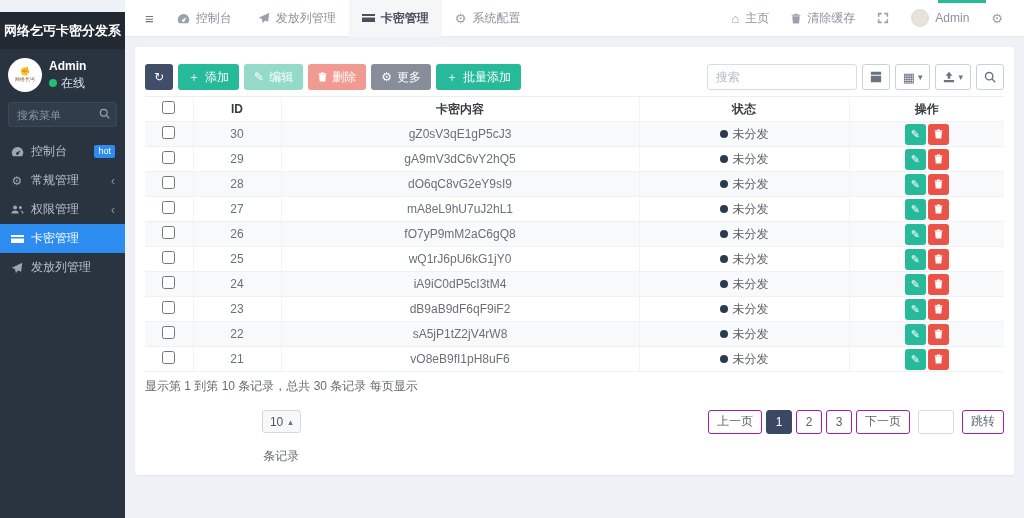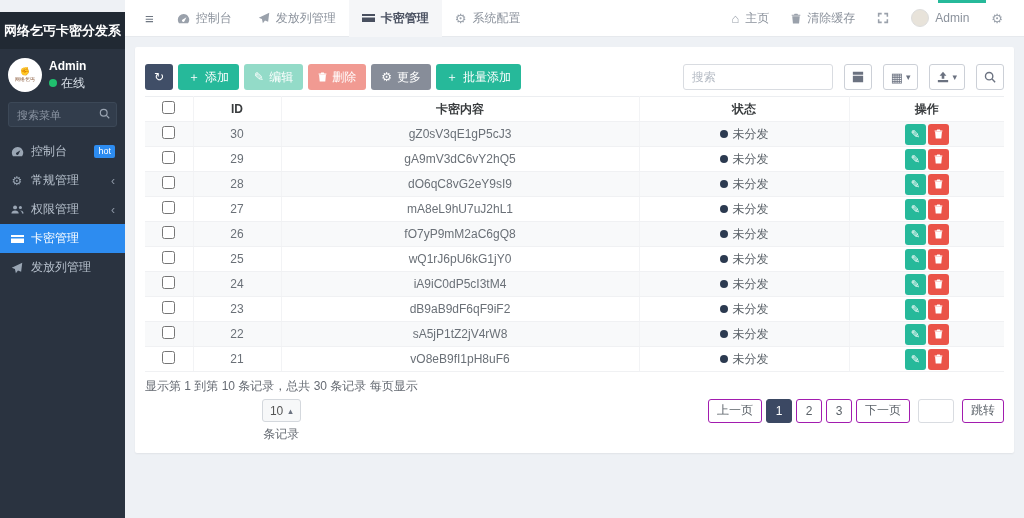--- a/index.html
+++ b/index.html
@@ -58,21 +58,21 @@
   .tab.inactive { background:#f1f2f4; color:#b9bec6; border:1px solid #f1f2f4; }
 
   .toolbar { display:flex; align-items:center; margin-top:8px; gap:5px; }
   .btn { display:inline-flex; align-items:center; gap:5px; height:26px; padding:0 10px; border:none; border-radius:3px; color:#fff; font-size:12px; cursor:pointer; font-family:inherit; }
   .btn .b-icon { font-size:12px; line-height:1; display:flex; }
   .btn-refresh { background:#404e67; padding:0 9px; }
   .btn-green { background:#26b99a; }
   .btn-edit { background:#93dbc8; }
   .btn-del { background:#f19a92; }
   .btn-more { background:#878d99; }
-  .toolbar-right { margin-left:auto; display:flex; align-items:center; gap:11px; }
+  .toolbar-right { margin-left:auto; display:flex; align-items:center; gap:5px; }
   .tb-search { width:150px; height:26px; border:1px solid #d9dce1; border-radius:3px; padding:0 8px; font-size:12px; color:#515a6e; outline:none; font-family:inherit; }
   .tb-search::placeholder { color:#b6bcc5; }
   .icon-btn { height:26px; min-width:28px; padding:0 7px; background:#fff; border:1px solid #ccd0d7; border-radius:3px; color:#6b7280; display:inline-flex; align-items:center; justify-content:center; gap:3px; cursor:pointer; font-size:12px; }
   .caret { font-size:9px; color:#6b7280; }
 
   table.grid { width:100%; border-collapse:collapse; margin-top:6px; table-layout:fixed; }
   .grid th, .grid td { border:1px solid #f0f1f3; border-left:none; border-right:1px solid #f2f3f5; text-align:center; height:25px; padding:0 4px; font-size:12px; overflow:hidden; white-space:nowrap; }
   .grid th:last-child, .grid td:last-child { border-right:none; }
   .grid th { color:#393c3e; font-weight:bold; border-top:1px solid #eceef1; background:#fff; }
   .grid tbody tr:nth-child(odd) { background:#f8f9fa; }
@@ -82,21 +82,21 @@
   .col-content { width:358px;margin-top:12px; }
   .col-status { width:210px; }
   .status-cell { display:inline-flex; align-items:center; gap:5px; color:#5b6269; }
   .dot-dark { background:#2c3a50; width:8px; height:8px; }
   .act-btn { width:21px; height:21px; border:none; border-radius:3px; display:inline-flex; align-items:center; justify-content:center; color:#fff; cursor:pointer; margin:0 1px; vertical-align:middle; }
   .act-edit { background:#26b99a; font-size:11px; }
   .act-del { background:#ea5348; }
 
   .table-footer { display:flex; align-items:center; margin-top:6px; color:#666b73; }
   .pg-info { display:flex; align-items:center; gap:4px; font-size:12px;flex-direction:column; }
-  .size-select { display:inline-flex; align-items:center; gap:5px; border:1px solid #d4d8dd; background:#f7f8f9; border-radius:3px; height:23px; padding:0 7px; margin:0 4px; color:#555; cursor:pointer; }
+  .size-select { display:inline-flex; align-items:center; gap:5px; border:1px solid #d4d8dd; background:#f7f8f9; border-radius:3px; height:23px; padding:0 7px; margin:11px 4px; color:#555; cursor:pointer; }
   .pager { margin-left:auto; display:flex; align-items:center; gap:4px; }
   .pg-btn { min-width:26px; height:24px; padding:0 8px; background:#fff; border:1px solid #a21caf; border-radius:3px; color:#5b6269; font-size:12px; display:inline-flex; align-items:center; justify-content:center; cursor:pointer; font-family:inherit; }
   .pg-btn.active { background:#3b4863; border-color:#3b4863; color:#fff; }
   .jump-input { width:36px; height:24px; border:1px solid #d9dce1; border-radius:3px; outline:none; margin-left:4px; }
   .jump-btn { margin-left:4px; }
 </style>
 </head>
 <body>
 
 <div class="top-green"></div>

